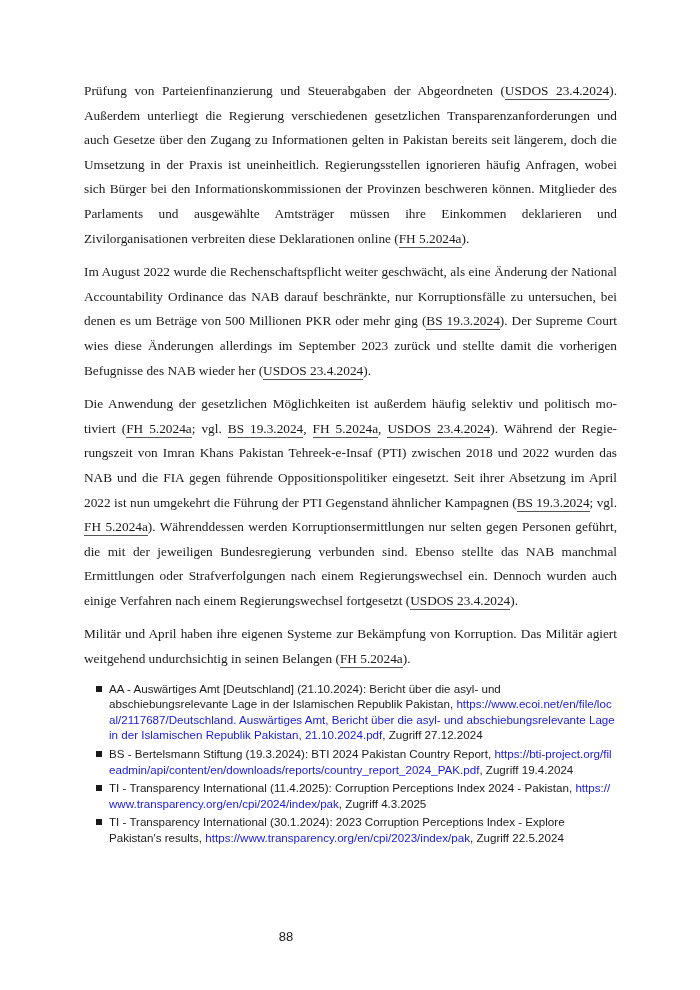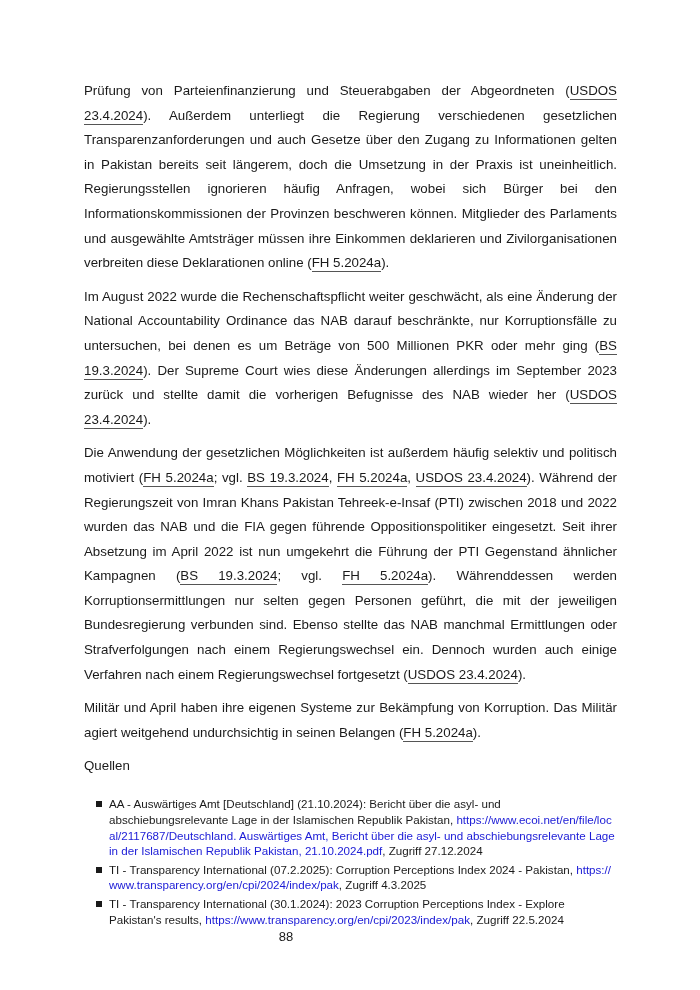--- a/index.html
+++ b/index.html
@@ -1,38 +1,38 @@
 <!DOCTYPE html>
 <html><head>
 <meta charset="utf-8">
 <style>
   html, body { margin: 0; padding: 0; background: #ffffff; }
   body { width: 700px; height: 990px; position: relative; overflow: hidden;
          font-family: "Liberation Sans", sans-serif; color: #1a1a1a; }
   .page { position: absolute; left: 84px; top: 79px; width: 533px; }
-  .para { font-size: 13.3px; line-height: 24.6px; text-align: justify; margin: 0 0 9px 0; hyphens: manual; }
+  .para { font-size: 13.3px; line-height: 24.6px; text-align: justify; margin: 0 0 9px 0; hyphens: manual; font-family: Liberation Serif, serif; }
   .cite { text-decoration: none; border-bottom: 1px solid #555; padding-bottom: 1px; color: #1a1a1a; cursor: pointer; }
   .heading { font-size: 13.3px; line-height: 24px; margin: 2px 0 18px 0; }
   ul.sources { list-style: none; margin: 0; padding: 0 0 0 12px; }
   ul.sources li { position: relative; padding-left: 13px; font-size: 11.6px; line-height: 15.6px; margin-bottom: 3px; }
   ul.sources li .bullet { position: absolute; left: 0; top: 5px; width: 6px; height: 6px; background: #1a1a1a; }
   a.url { color: #1a1ad6; text-decoration: none; word-break: break-all; cursor: pointer; }
   .pagenum { position: absolute; top: 929px; left: 0; width: 572px; text-align: center; font-size: 13px; }
 </style>
 </head>
 <body>
 
 <div class="page">
   <div id="paragraphs">
       <p class="para"><span>Prüfung von Parteienfinanzierung und Steuerabgaben der Abgeordneten (</span><a class="cite">USDOS 23.4.2024</a><span>). Außerdem unterliegt die Regierung verschiedenen gesetzlichen Transparenzanforderungen und auch Gesetze über den Zugang zu Informationen gelten in Pakistan bereits seit längerem, doch die Umsetzung in der Praxis ist uneinheitlich. Regierungsstellen ignorieren häufig Anfragen, wobei sich Bürger bei den Informationskommissionen der Provinzen beschweren können. Mit­glieder des Parlaments und ausgewählte Amtsträger müssen ihre Einkommen deklarieren und Zivilorganisationen verbreiten diese Deklarationen online (</span><a class="cite">FH 5.2024a</a><span>).</span></p>
       <p class="para"><span>Im August 2022 wurde die Rechenschaftspflicht weiter geschwächt, als eine Änderung der National Accountability Ordinance das NAB darauf beschränkte, nur Korruptionsfälle zu unter­suchen, bei denen es um Beträge von 500 Millionen PKR oder mehr ging (</span><a class="cite">BS 19.3.2024</a><span>). Der Supreme Court wies diese Änderungen allerdings im September 2023 zurück und stellte damit die vorherigen Befugnisse des NAB wieder her (</span><a class="cite">USDOS 23.4.2024</a><span>).</span></p>
       <p class="para"><span>Die Anwendung der gesetzlichen Möglichkeiten ist außerdem häufig selektiv und politisch mo­tiviert (</span><a class="cite">FH 5.2024a</a><span>; vgl. </span><a class="cite">BS 19.3.2024</a><span>, </span><a class="cite">FH 5.2024a</a><span>, </span><a class="cite">USDOS 23.4.2024</a><span>). Während der Regie­rungszeit von Imran Khans Pakistan Tehreek-e-Insaf (PTI) zwischen 2018 und 2022 wurden das NAB und die FIA gegen führende Oppositionspolitiker eingesetzt. Seit ihrer Absetzung im April 2022 ist nun umgekehrt die Führung der PTI Gegenstand ähnlicher Kampagnen (</span><a class="cite">BS 19.3.2024</a><span>; vgl. </span><a class="cite">FH 5.2024a</a><span>). Währenddessen werden Korruptionsermittlungen nur selten gegen Perso­nen geführt, die mit der jeweiligen Bundesregierung verbunden sind. Ebenso stellte das NAB manchmal Ermittlungen oder Strafverfolgungen nach einem Regierungswechsel ein. Dennoch wurden auch einige Verfahren nach einem Regierungswechsel fortgesetzt (</span><a class="cite">USDOS 23.4.2024</a><span>).</span></p>
       <p class="para"><span>Militär und April haben ihre eigenen Systeme zur Bekämpfung von Korruption. Das Militär agiert weitgehend undurchsichtig in seinen Belangen (</span><a class="cite">FH 5.2024a</a><span>).</span></p>
     </div>
-  <div class="heading">Quellen</div>
   <ul class="sources" id="sources">
       <li><span class="bullet"></span><span>AA - Auswärtiges Amt [Deutschland] (21.10.2024): Bericht über die asyl- und abschiebungsrelevante Lage in der Islamischen Republik Pakistan, </span><a class="url">https://www.ecoi.net/en/file/local/2117687/Deutschland. Auswärtiges Amt, Bericht über die asyl- und abschiebungsrelevante Lage in der Islamischen Republik Pakistan, 21.10.2024.pdf</a><span>, Zugriff 27.12.2024</span></li>
-      <li><span class="bullet"></span><span>TI - Transparency International (07.2.2025): Corruption Perceptions Index 2024 - Pakistan, </span><a class="url">https://www.transparency.org/en/cpi/2024/index/pak</a><span>, Zugriff 4.3.2025</span></li>
+      <li><span class="bullet"></span><span>BS - Bertelsmann Stiftung (19.3.2024): BTI 2024 Pakistan Country Report, </span><a class="url">https://bti-project.org/fileadmin/api/content/en/downloads/reports/country_report_2024_PAK.pdf</a><span>, Zugriff 19.4.2024</span></li>
+      <li><span class="bullet"></span><span>TI - Transparency International (11.4.2025): Corruption Perceptions Index 2024 - Pakistan, </span><a class="url">https://www.transparency.org/en/cpi/2024/index/pak</a><span>, Zugriff 4.3.2025</span></li>
       <li><span class="bullet"></span><span>TI - Transparency International (30.1.2024): 2023 Corruption Perceptions Index - Explore Pakistan's results, </span><a class="url">https://www.transparency.org/en/cpi/2023/index/pak</a><span>, Zugriff 22.5.2024</span></li>
     </ul>
 </div>
 
 <div class="pagenum">88</div>
 
 </body></html>

